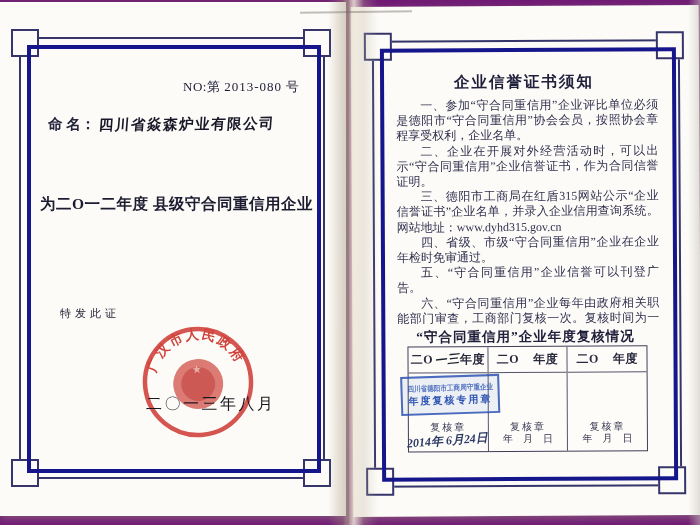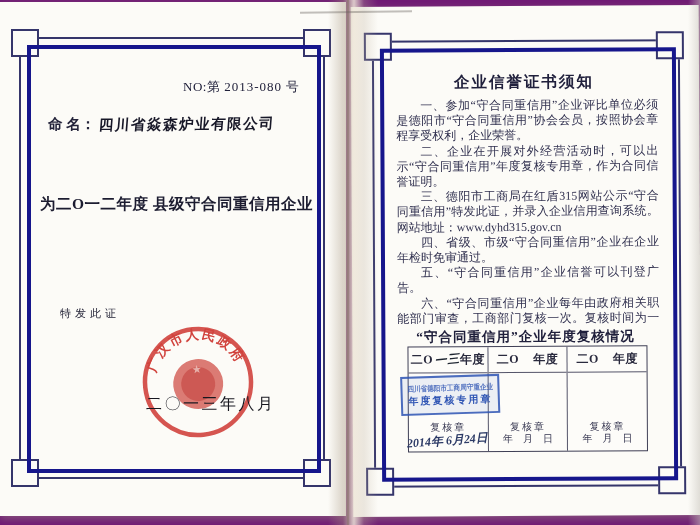--- a/index.html
+++ b/index.html
@@ -110,23 +110,23 @@
     <div class="frame-outer pr-outer"></div>
     <div class="corner pr-c-tl"></div>
     <div class="corner pr-c-tr"></div>
     <div class="corner pr-c-bl"></div>
     <div class="corner pr-c-br"></div>
     <div class="frame-inner pr-inner"></div>
 
     <div class="notice-title">企业信誉证书须知</div>
 
     <div class="notice-body">
-      <p>一、参加“守合同重信用”企业评比单位必须是德阳市“守合同重信用”协会会员，按照协会章程享受权利，企业荣誉。</p>
-      <p>二、企业在开展对外经营活动时，可以出示“守合同重信用”年度复核专用章，作为合同信誉证明。</p>
-      <p>三、德阳市工商局在红盾315网站公示“守合同重信用”特发此证，并录入企业信用查询系统。网站地址：www.dyhd315.gov.cn</p>
+      <p>一、参加“守合同重信用”企业评比单位必须是德阳市“守合同重信用”协会会员，按照协会章程享受权利，企业名单。</p>
+      <p>二、企业在开展对外经营活动时，可以出示“守合同重信用”企业信誉证书，作为合同信誉证明。</p>
+      <p>三、德阳市工商局在红盾315网站公示“企业信誉证书”企业名单，并录入企业信用查询系统。网站地址：www.dyhd315.gov.cn</p>
       <p>四、省级、市级“守合同重信用”企业在企业年检时免审通过。</p>
       <p>五、“守合同重信用”企业信誉可以刊登广告。</p>
       <p>六、“守合同重信用”企业每年由政府相关职能部门审查，工商部门复核一次。复核时间为一月一日至九月三十日。未通过复核的企业不享有“守合同重信用”企业荣誉。</p>
     </div>
 
     <div class="review-title">“守合同重信用”企业年度复核情况</div>
 
     <div class="review-table">
 
       <div class="tcol">

